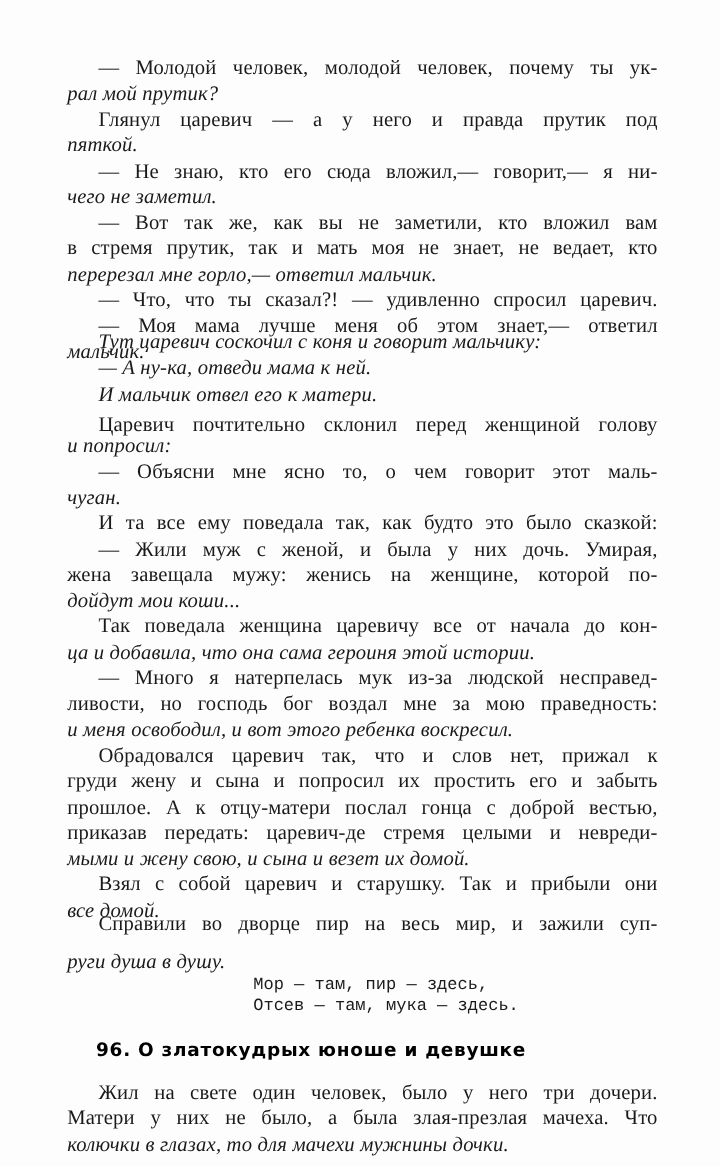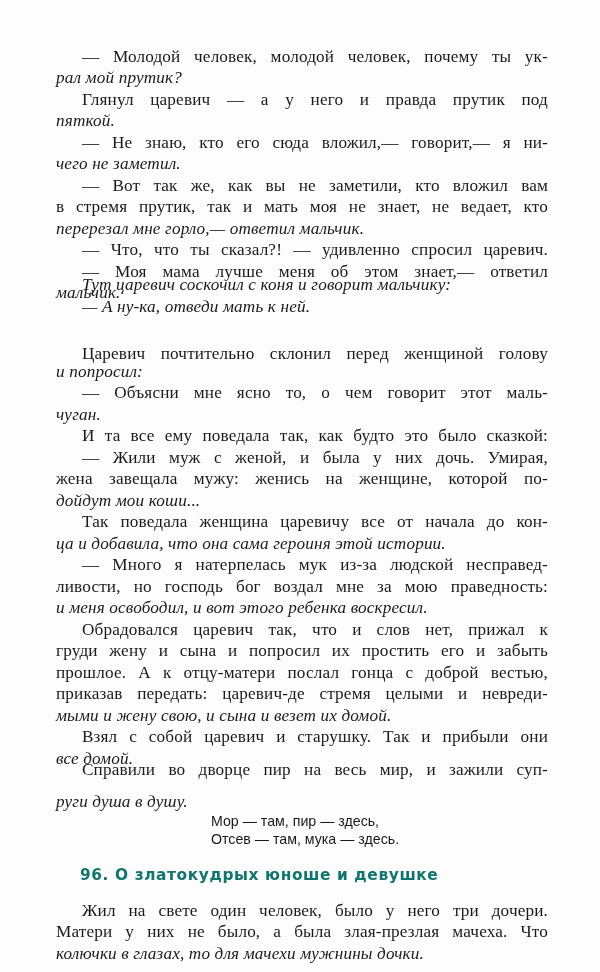--- a/index.html
+++ b/index.html
@@ -16,34 +16,34 @@
     text-align: justify;
     text-align-last: justify;
     line-height: 20px;
     letter-spacing: 0.15px;
   }
   .ln.ind { left: 82px; width: 466px; }
   .ln.last { text-align-last: left; font-style: italic; }
   .verse {
     position: absolute;
     left: 211px;
-    font-family: Liberation Sans, sans-serif;
+    font-family: Liberation Mono, monospace;
     font-size: 14.2px;
     color: #1a1a1a;
     white-space: nowrap;
     line-height: 18px;
   }
   .heading {
     position: absolute;
     left: 80px;
     top: 799px;
     font-family: "DejaVu Sans", "Liberation Sans", sans-serif;
     font-weight: bold;
     font-size: 15.4px;
-    color: #0f766e;
+    color: #000000;
     white-space: nowrap;
     letter-spacing: 0.6px;
   }
 </style>
 </head>
 <body>
 
 <div class="page">
 
   <div class="ln ind" style="top:47px">— Молодой человек, молодой человек, почему ты ук-</div>
@@ -55,21 +55,22 @@
   <div class="ln ind" style="top:176px">— Вот так же, как вы не заметили, кто вложил вам</div>
   <div class="ln last" style="top:219px">перерезал мне горло,— ответил мальчик.</div>
   <div class="ln" style="top:197px">в стремя прутик, так и мать моя не знает, не ведает, кто</div>
   <div class="ln ind" style="top:240px">— Что, что ты сказал?! — удивленно спросил царевич.</div>
   <div class="ln ind" style="top:262px">— Моя мама лучше меня об этом знает,— ответил</div>
   <div class="ln last" style="top:283px">мальчик.</div>
 
   <div class="ln ind last" style="top:275px"></div>
 
   <div class="ln ind last" style="top:275px">Тут царевич соскочил с коня и говорит мальчику:</div>
-  <div class="ln ind last" style="top:297px">— А ну-ка, отведи мать к ней.</div>
+  <div class="ln ind last" style="top:297px">— А ну-ка, отведи мама к ней.</div>
+  <div class="ln ind last" style="top:319px">И мальчик отвел его к матери.</div>
   <div class="ln ind" style="top:344px">Царевич почтительно склонил перед женщиной голову</div>
   <div class="ln last" style="top:362px">и попросил:</div>
   <div class="ln last" style="top:405px">чуган.</div>
   <div class="ln ind" style="top:383px">— Объясни мне ясно то, о чем говорит этот маль-</div>
   <div class="ln ind" style="top:426px">И та все ему поведала так, как будто это было сказкой:</div>
   <div class="ln ind" style="top:448px">— Жили муж с женой, и была у них дочь. Умирая,</div>
   <div class="ln" style="top:469px">жена завещала мужу: женись на женщине, которой по-</div>
   <div class="ln last" style="top:491px">дойдут мои коши...</div>
   <div class="ln ind" style="top:512px">Так поведала женщина царевичу все от начала до кон-</div>
   <div class="ln last" style="top:534px">ца и добавила, что она сама героиня этой истории.</div>

